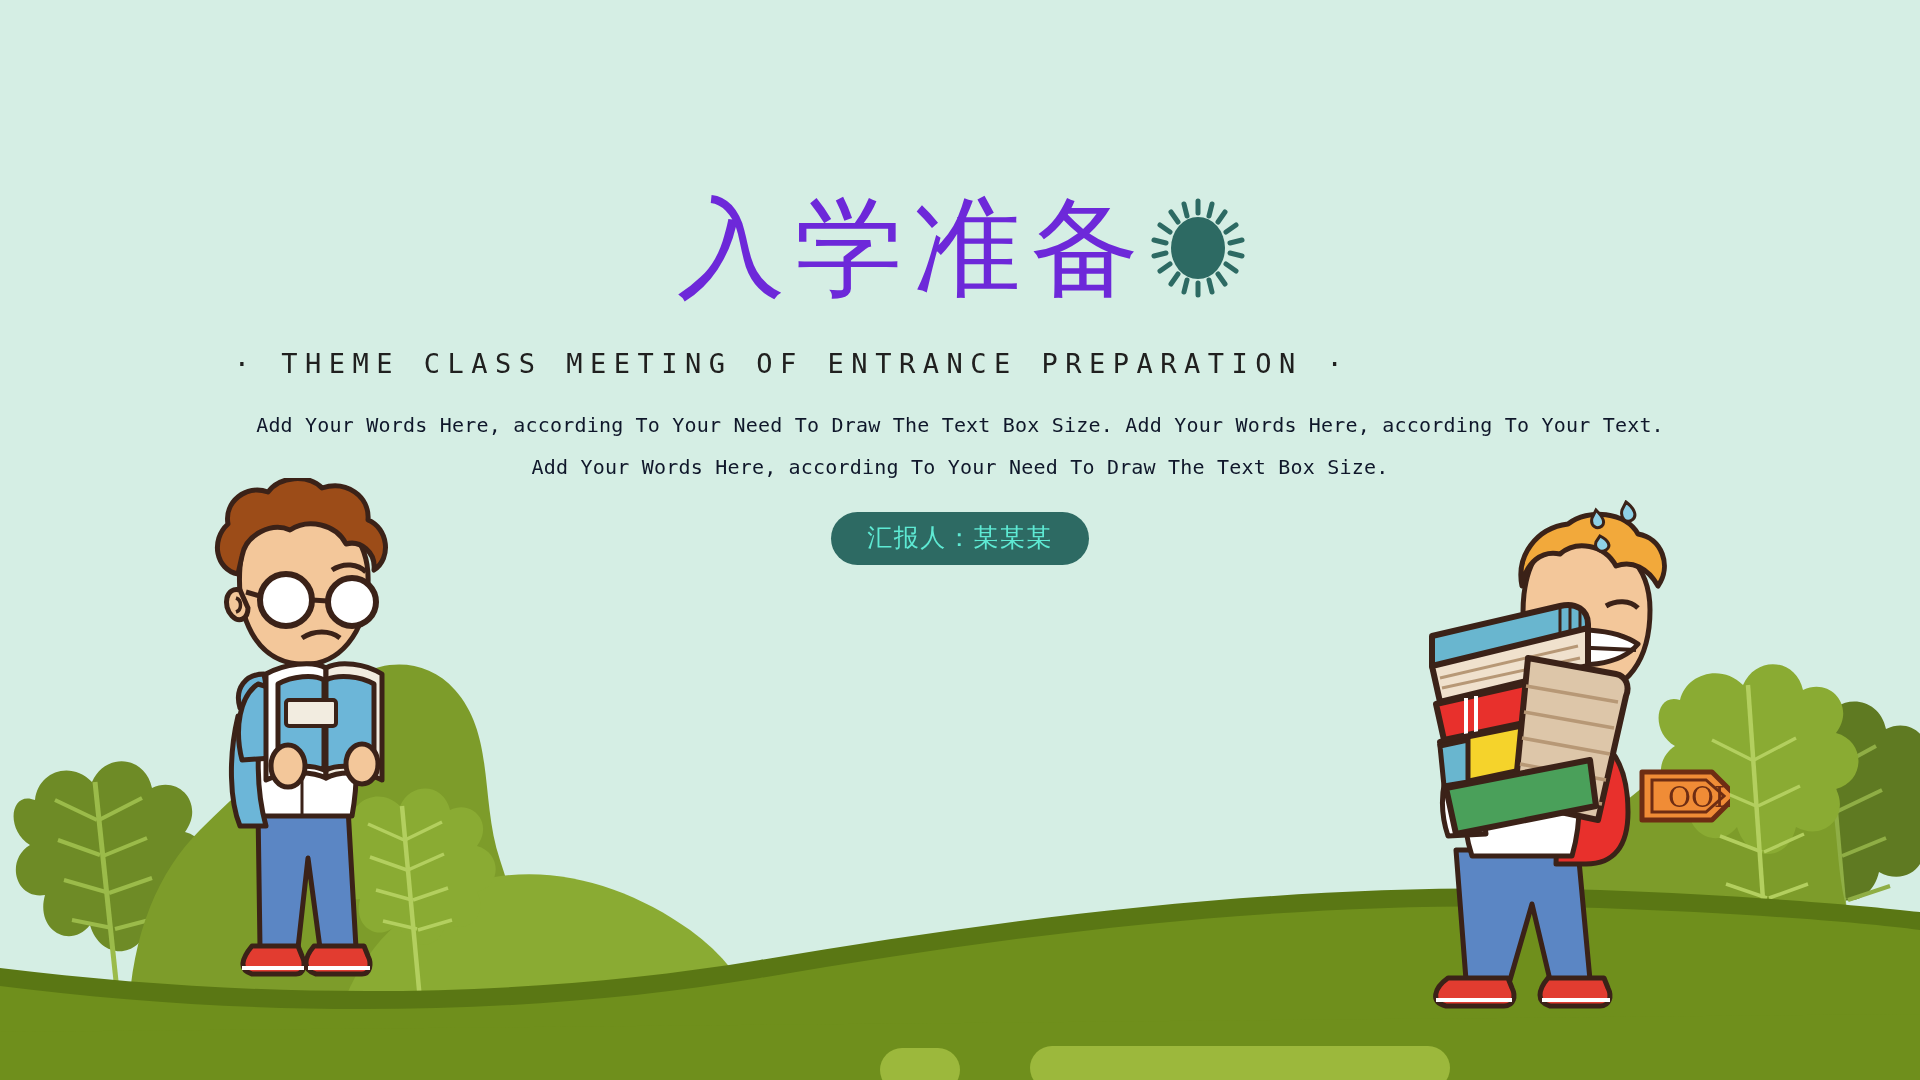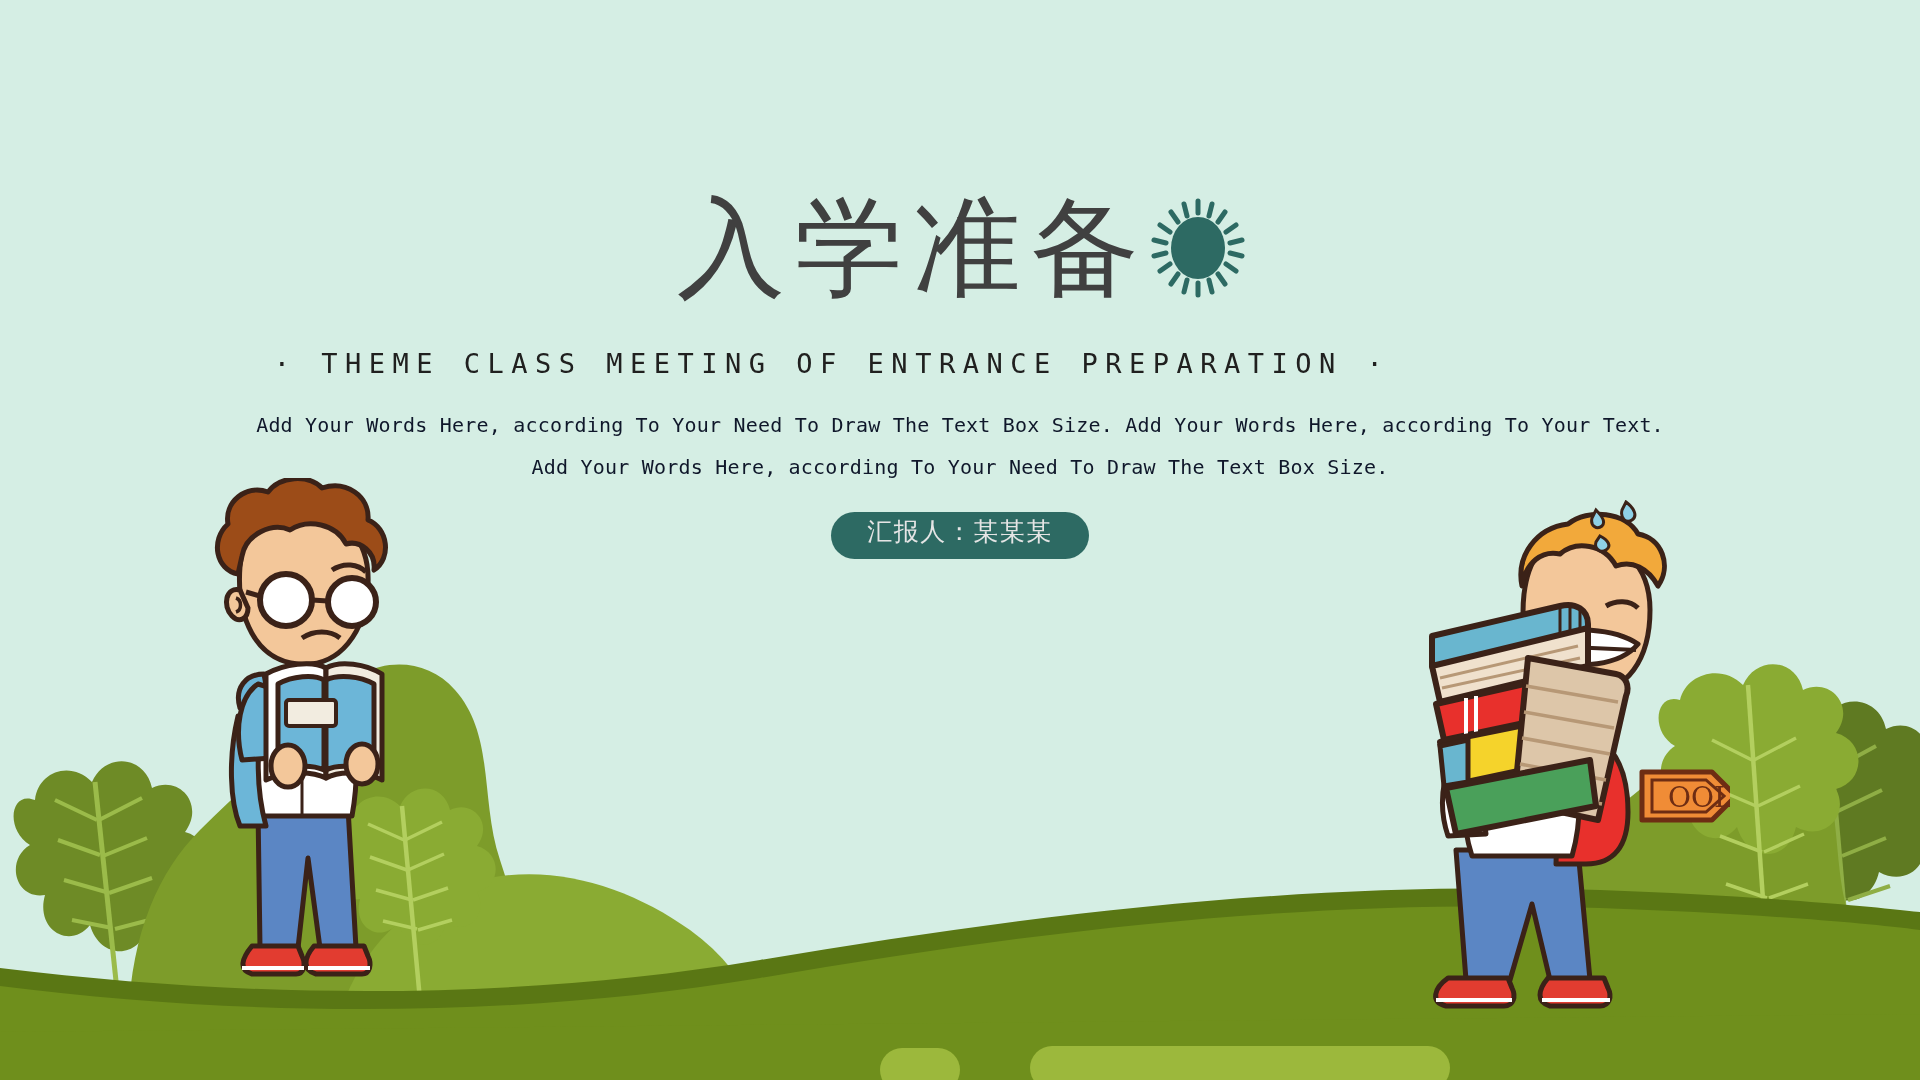--- a/index.html
+++ b/index.html
@@ -49,21 +49,21 @@
     height: 140px;
     display: flex;
     align-items: center;
     justify-content: center;
   }
   .title-text {
     font-family: "DejaVu Serif", "Liberation Serif", serif;
     font-size: 108px;
     line-height: 1;
     letter-spacing: 10px;
-    color: #404040;
+    color: #6d28d9;
     font-weight: 400;
     white-space: nowrap;
   }
   .title-sun {
     position: relative;
     width: 102px;
     height: 102px;
     flex: 0 0 auto;
     margin: 0 -6px 0 -2px;
   }
@@ -73,21 +73,20 @@
     position: absolute;
     top: 348px;
     left: 0;
     width: 1584px;
     font-family: "DejaVu Sans Mono", "Liberation Mono", monospace;
     font-size: 27px;
     letter-spacing: 7.5px;
     color: #20201f;
     font-weight: 400;
     white-space: nowrap;
-    padding-left: 40px;
   }
 
   .body-text {
     position: absolute;
     top: 404px;
     left: 0;
     width: 1920px;
     font-family: "DejaVu Sans Mono", "Liberation Mono", monospace;
     font-size: 20px;
     line-height: 42px;
@@ -99,25 +98,25 @@
   .presenter-wrap {
     position: absolute;
     top: 512px;
     left: 0;
     width: 1920px;
     display: flex;
     justify-content: center;
   }
   .presenter-pill {
     background: #2d6a63;
-    color: #e5e5e5;
+    color: #5eead4;
     font-family: "DejaVu Sans", "Liberation Sans", sans-serif;
     font-size: 25px;
     letter-spacing: 1.5px;
-    padding: 7px 36px 15px 36px;
+    padding: 13px 36px 15px 36px;
     border-radius: 30px;
     line-height: 1;
     white-space: nowrap;
     cursor: pointer;
   }
 
   
   .char {
     position: absolute;
     z-index: 20;

